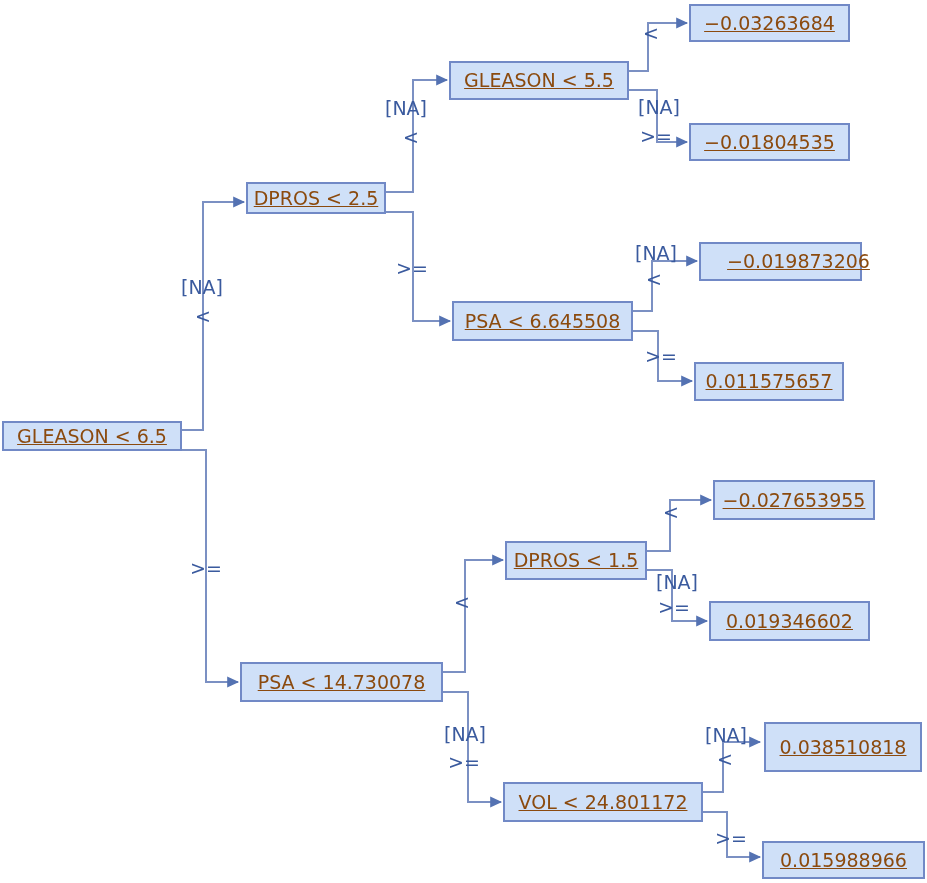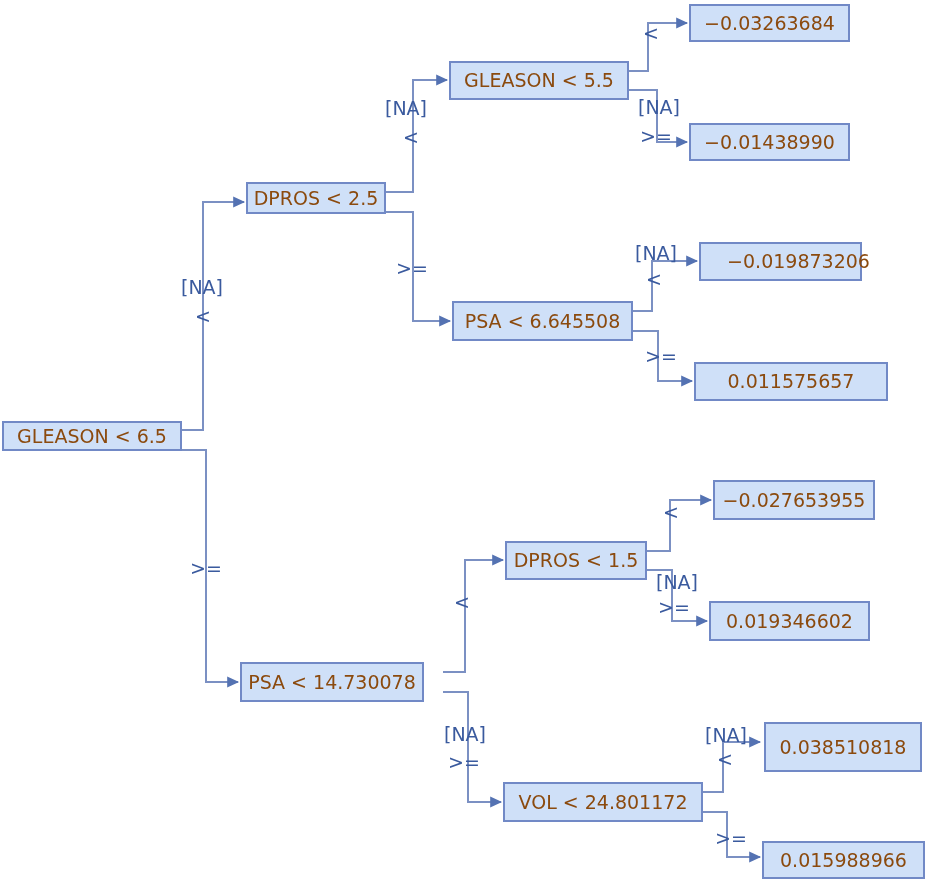--- a/index.html
+++ b/index.html
@@ -26,20 +26,21 @@
     box-sizing: border-box;
     background: #cfe0f8;
     border: 2px solid #7189c6;
     color: #8b4a0e;
     font-size: 19px;
     display: flex;
     align-items: center;
     justify-content: center;
     white-space: nowrap;
     line-height: 1;
+    text-decoration: underline;
   }
   .elabel {
     position: absolute;
     transform: translate(-50%, -50%);
     color: #3a5a9e;
     font-size: 19px;
     line-height: 1;
     white-space: nowrap;
   }
 </style>
@@ -67,28 +68,28 @@
     <path class="edge" d="M647,551 H670 V500 H711" marker-end="url(#arrow)"></path>
     <path class="edge" d="M647,570 H672 V621 H707" marker-end="url(#arrow)"></path>
     <path class="edge" d="M703,792 H723 V742 H760" marker-end="url(#arrow)"></path>
     <path class="edge" d="M703,812 H727 V857 H760" marker-end="url(#arrow)"></path>
   </svg>
 
   <div class="node" style="left:2px;   top:421px; width:180px; height:30px;">GLEASON &lt; 6.5</div>
   <div class="node" style="left:246px; top:182px; width:140px; height:32px;">DPROS &lt; 2.5</div>
   <div class="node" style="left:449px; top:61px;  width:180px; height:39px;">GLEASON &lt; 5.5</div>
   <div class="node" style="left:452px; top:301px; width:181px; height:40px;">PSA &lt; 6.645508</div>
-  <div class="node" style="left:240px; top:662px; width:184px; height:40px;">PSA &lt; 14.730078</div>
+  <div class="node" style="left:240px; top:662px; width:203px; height:40px;">PSA &lt; 14.730078</div>
   <div class="node" style="left:505px; top:541px; width:142px; height:39px;">DPROS &lt; 1.5</div>
   <div class="node" style="left:503px; top:782px; width:200px; height:40px;">VOL &lt; 24.801172</div>
 
   <div class="node" style="left:689px; top:4px;   width:161px; height:38px;">−0.03263684</div>
-  <div class="node" style="left:689px; top:123px; width:161px; height:38px;">−0.01438990</div>
+  <div class="node" style="left:689px; top:123px; width:161px; height:38px;">−0.01804535</div>
   <div class="node" style="left:699px; top:242px; width:163px; height:39px;padding-left:36px;">−0.019873206</div>
-  <div class="node" style="left:694px; top:362px; width:194px; height:39px;">0.011575657</div>
+  <div class="node" style="left:694px; top:362px; width:150px; height:39px;">0.011575657</div>
   <div class="node" style="left:713px; top:480px; width:162px; height:40px;">−0.027653955</div>
   <div class="node" style="left:709px; top:601px; width:161px; height:40px;">0.019346602</div>
   <div class="node" style="left:764px; top:722px; width:158px; height:50px;">0.038510818</div>
   <div class="node" style="left:762px; top:841px; width:163px; height:38px;">0.015988966</div>
 
   <span class="elabel" style="left:202px; top:287px;">[NA]</span>
   <span class="elabel" style="left:203px; top:316px;">&lt;</span>
   <span class="elabel" style="left:206px; top:568px;">&gt;=</span>
 
   <span class="elabel" style="left:406px; top:108px;">[NA]</span>

